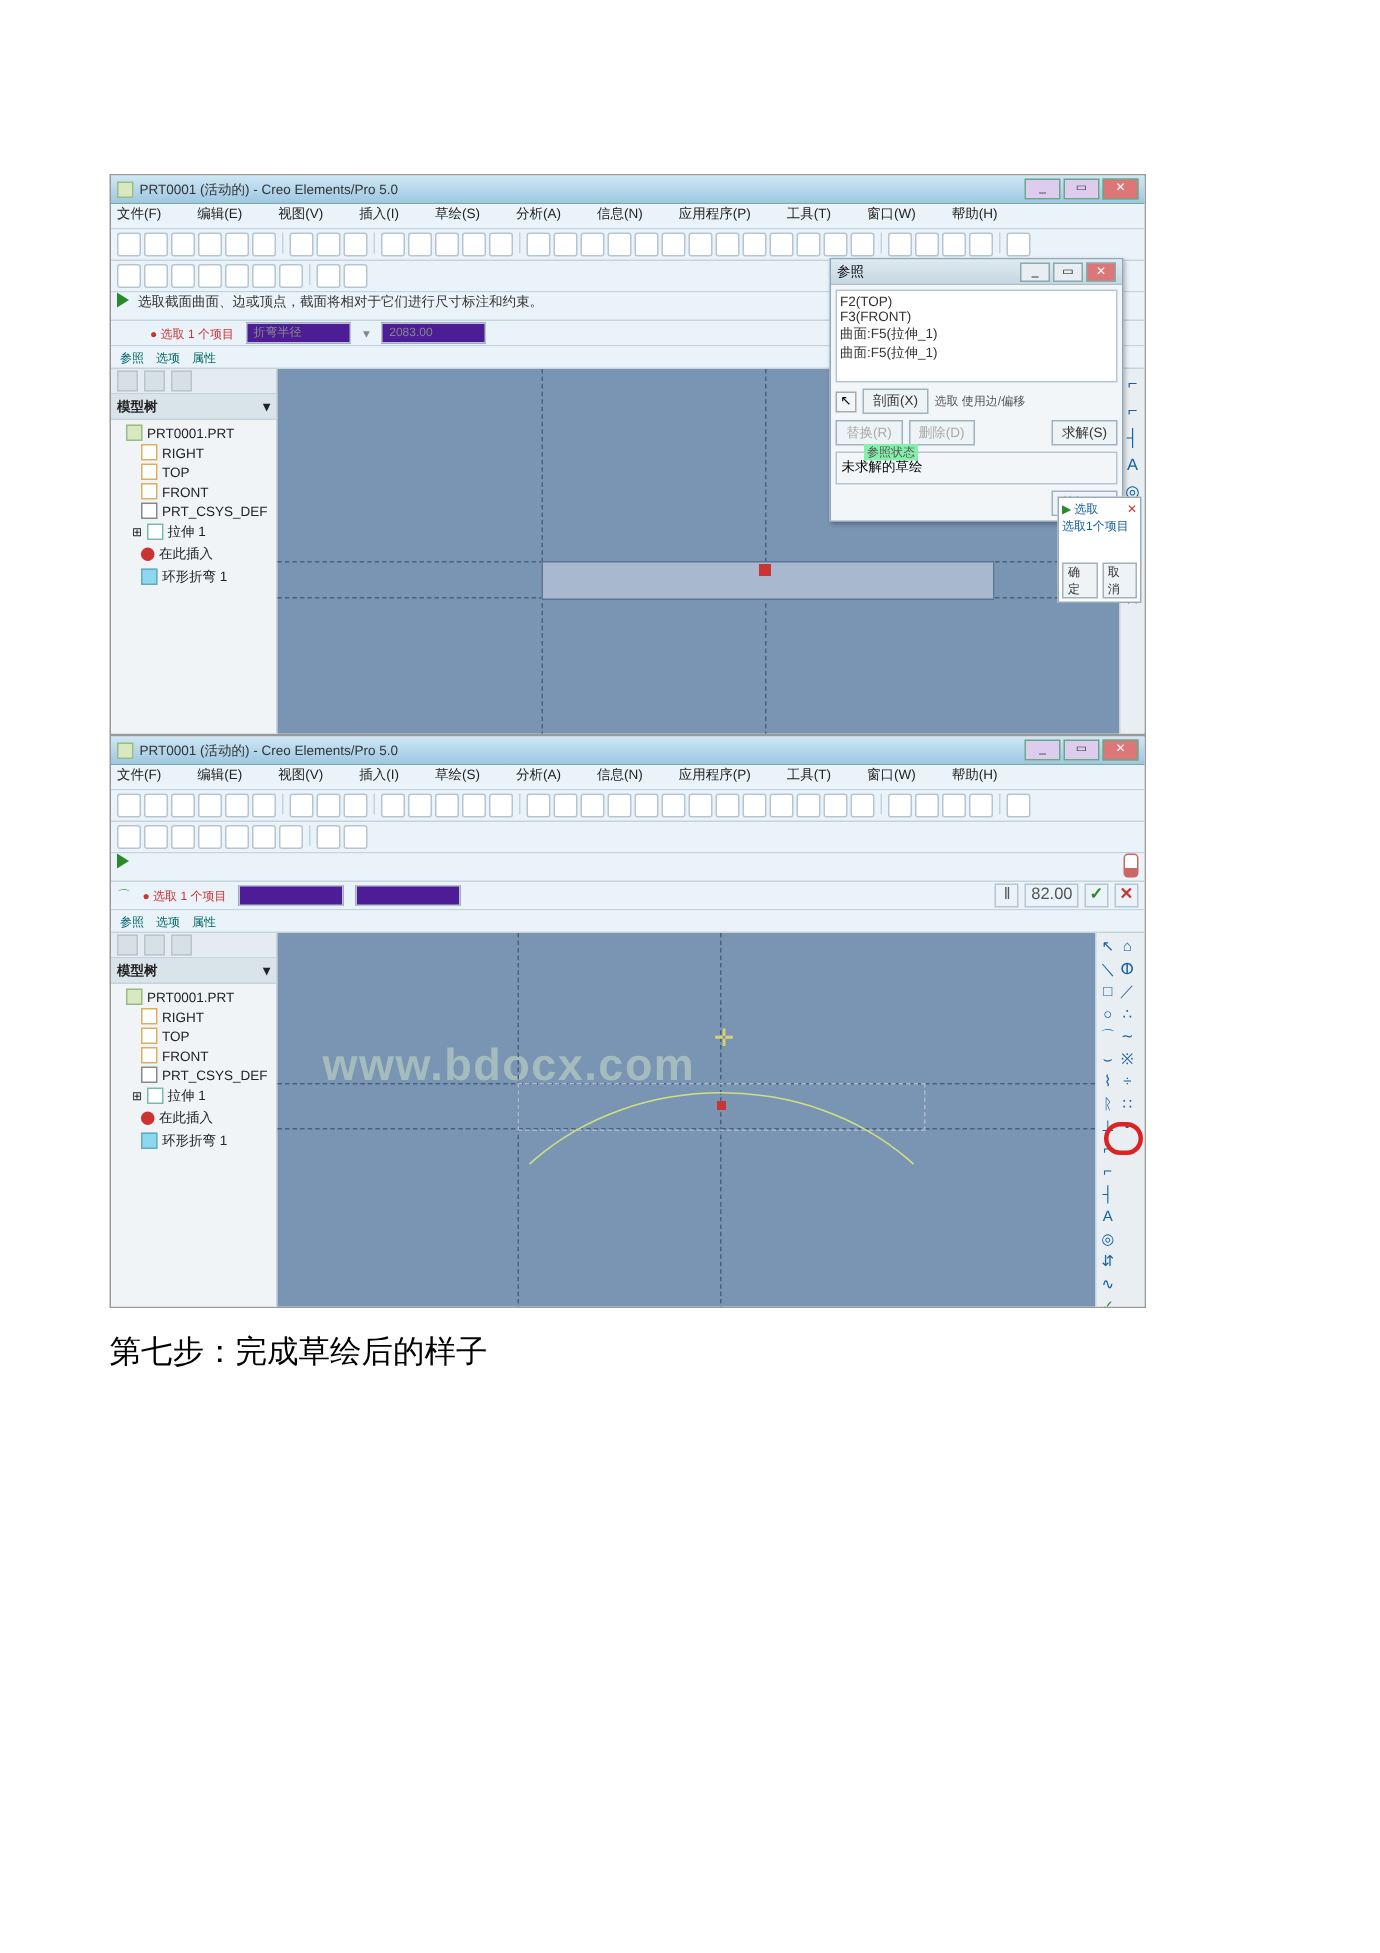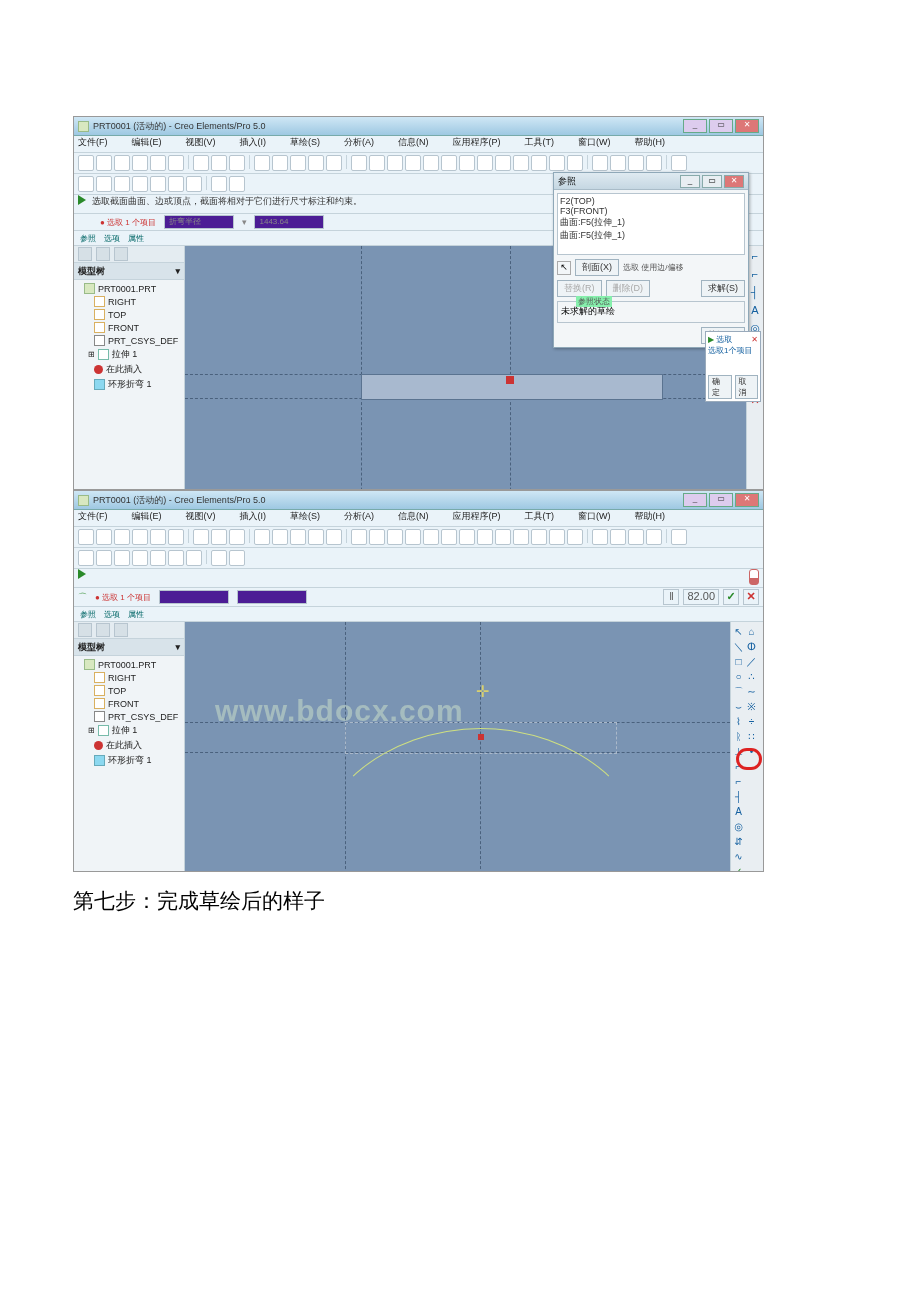--- a/index.html
+++ b/index.html
@@ -159,21 +159,21 @@
   </div>
   <div class="msgbar">
     <span class="grn-arrow"></span>
     <span>选取截面曲面、边或顶点，截面将相对于它们进行尺寸标注和约束。</span>
   </div>
   <div class="bar3">
     <span style="width:14px"></span>
     <span style="color:#c33;font-size:8px">● 选取 1 个项目</span>
     <span class="minibox">折弯半径</span>
     <span style="color:#888">▾</span>
-    <span class="minibox">1443.64</span>
+    <span class="minibox">2083.00</span>
   </div>
   <div class="tabbar">
     <span>参照</span>
     <span>选项</span>
     <span>属性</span>
   </div>
 
   <div class="work">
     <div class="sidebar">
       <div class="sbtabs">

